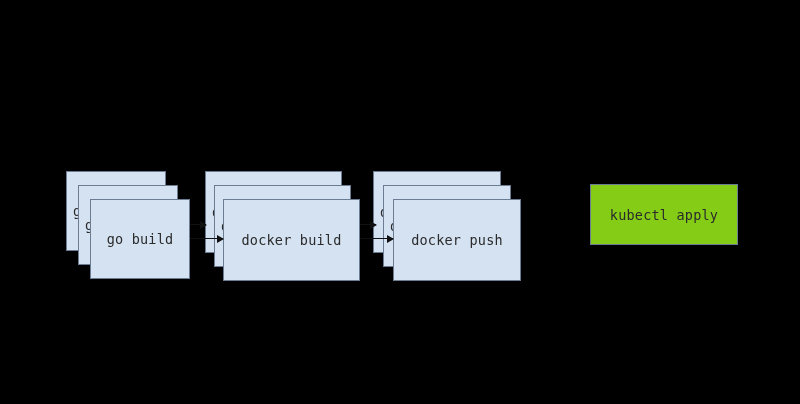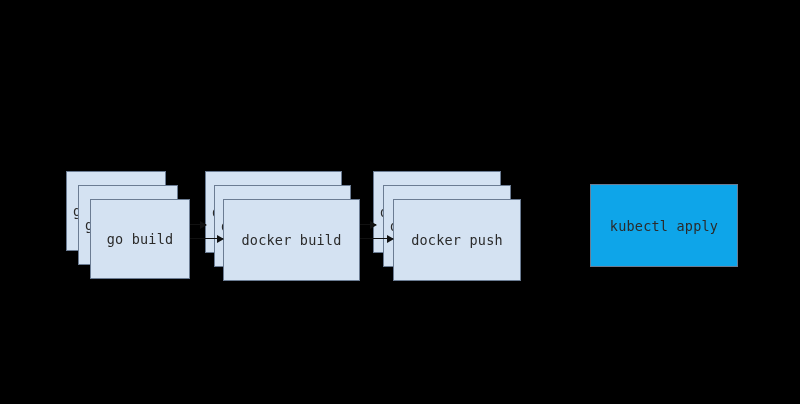--- a/index.html
+++ b/index.html
@@ -103,21 +103,21 @@
       <span class="card-label" style="color: rgb(43, 43, 43);">docker push</span>
     </div>
     <div class="card mid" style="left: 383px; top: 185px; width: 128px; height: 82px; z-index: 11; background: rgb(212, 226, 242); border-color: rgb(107, 124, 147);">
       <span class="card-label" style="color: rgb(43, 43, 43);">docker push</span>
     </div>
     <div class="card front" style="left: 393px; top: 199px; width: 128px; height: 82px; z-index: 12; background: rgb(212, 226, 242); border-color: rgb(107, 124, 147);">
       <span class="card-label" style="color: rgb(43, 43, 43);">docker push</span>
     </div>
   </div>
 
-  <div class="single-box" style="left: 590px; top: 184px; width: 148px; height: 83px; z-index: 10; background: #0ea5e9; border-color: rgb(107, 124, 147);">
+  <div class="single-box" style="left: 590px; top: 184px; width: 148px; height: 61px; z-index: 10; background: #84cc16; border-color: rgb(107, 124, 147);">
     <span class="card-label" style="color: rgb(43, 43, 43);">kubectl apply</span>
   </div>
 
   <div class="arrow" style="left: 190px; top: 224px; width: 16px; background: rgb(17, 17, 17); z-index: 30;"></div>
   <div class="arrow" style="left: 190px; top: 238px; width: 33px; background: rgb(17, 17, 17); z-index: 30;"></div>
   <div class="arrow" style="left: 360px; top: 224px; width: 16px; background: rgb(17, 17, 17); z-index: 30;"></div>
   <div class="arrow" style="left: 360px; top: 238px; width: 33px; background: rgb(17, 17, 17); z-index: 30;"></div>
 
 </div>
 

